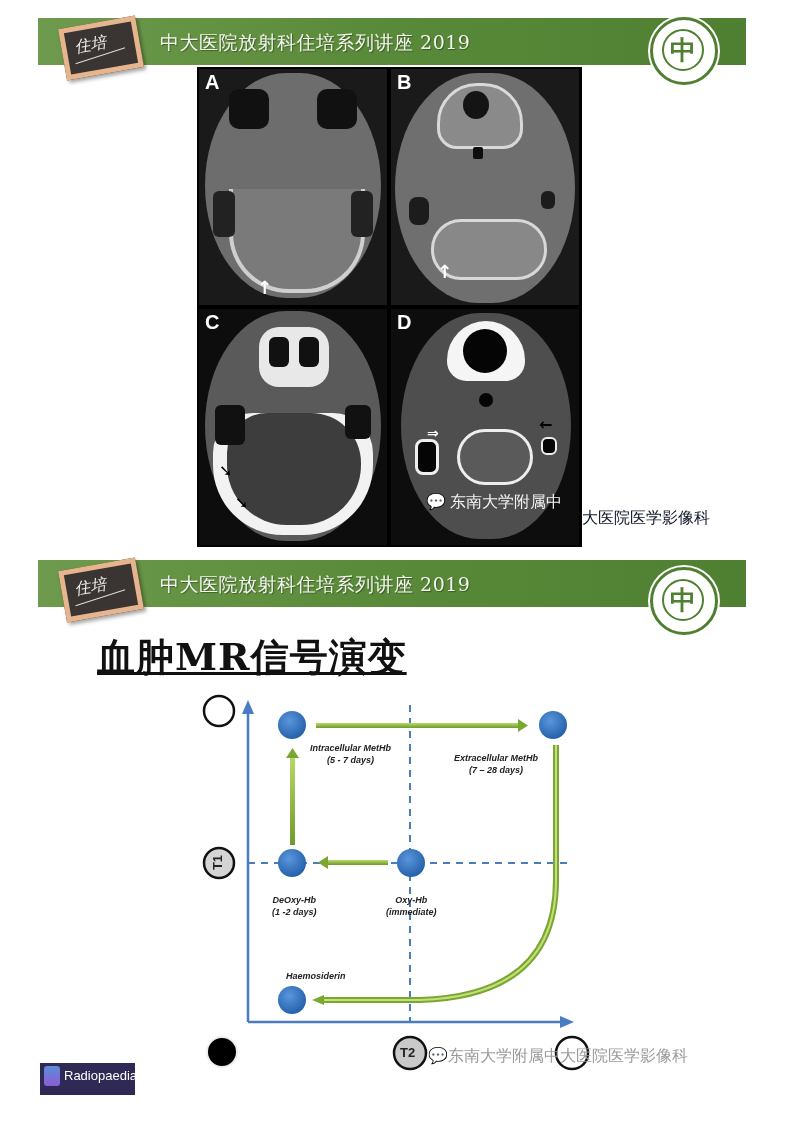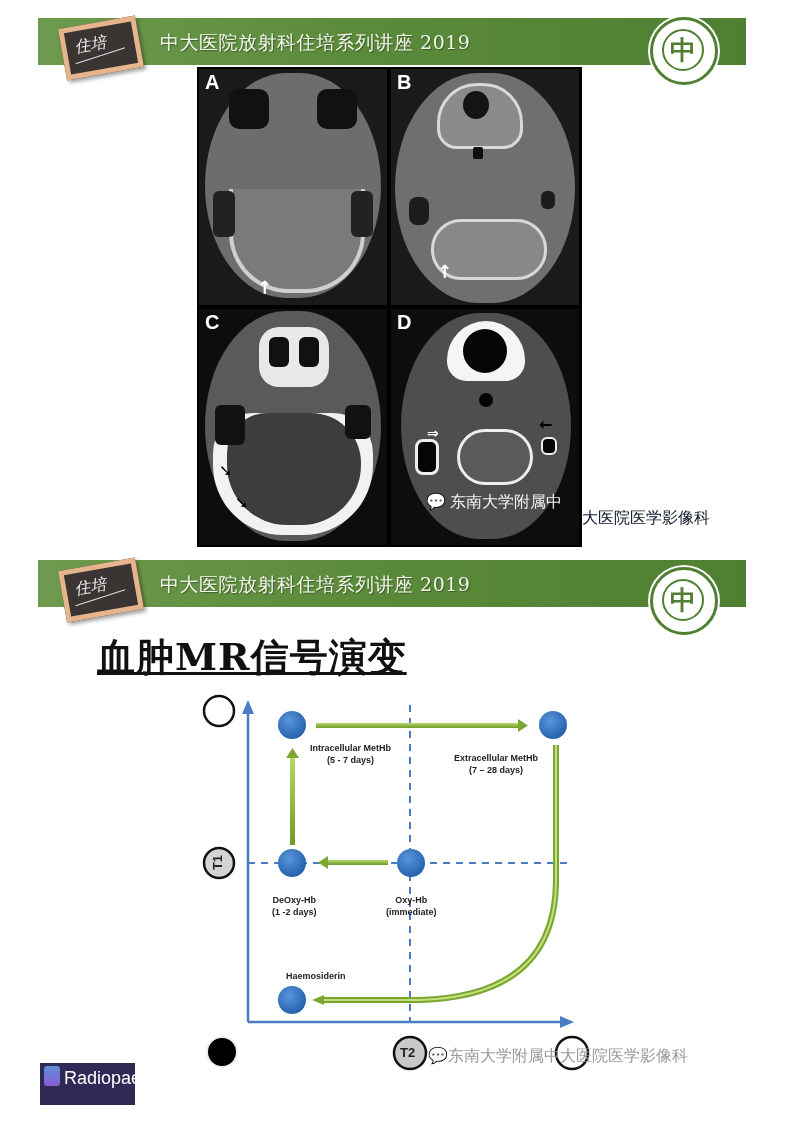--- a/index.html
+++ b/index.html
@@ -19,23 +19,23 @@
   .caption { position:absolute; left:88px; top:221px; color:#f0f0f0; font-size:15px; font-family:"DejaVu Serif", serif; z-index:4; }
   .arrow-w { position:absolute; color:#fff; font-size:18px; font-weight:bold; }
   .arrow-b { position:absolute; color:#000; font-size:16px; font-weight:bold; }
   .watermark { position:absolute; color:#f2f2f2; font-size:16px; z-index:5; white-space:nowrap; }
   .watermark .wm-icon { display:inline-block; margin-right:4px; }
   .wm-tail { position:absolute; color:#0f172a; font-size:16px; white-space:nowrap; }
 
   .slide-title { position:absolute; left:97px; top:632px; font-size:38px; font-weight:bold; color:#111; font-family:"DejaVu Serif", serif; letter-spacing:1px;text-decoration:underline; }
 
   .diagram { position:absolute; left:0; top:0; width:786px; height:1122px; }
-  .node-label { position:absolute; font-size:9px; font-weight:bold; color:#222; text-align:center; line-height:12px; font-family:"Liberation Sans", sans-serif; white-space:nowrap; }
+  .node-label { position:absolute; font-size:9px; font-weight:bold; color:#222; text-align:center; line-height:12px; font-family:"Liberation Sans", sans-serif; white-space:nowrap;font-style:italic; }
   .axis-circle-label { position:absolute; font-size:13px; font-weight:bold; color:#222; font-family:"Liberation Sans", sans-serif; }
-  .radio { position:absolute; left:40px; top:1063px; width:95px; height:42px; background:#2f2a55; color:#fff; font-size:18px; font-family:"Liberation Sans", sans-serif; }
+  .radio { position:absolute; left:40px; top:1063px; width:95px; height:32px; background:#2f2a55; color:#fff; font-size:13px; font-family:"Liberation Sans", sans-serif; }
   .radio .ic { position:absolute; left:4px; top:3px; width:16px; height:20px; background:linear-gradient(180deg,#5b8fd6,#8c5bd6); border-radius:3px; }
   .radio .tx { position:absolute; left:24px; top:5px; }
 </style>
 </head>
 <body>
 
 <div class="banner" style="top:18px;">
   <div class="chalk" style="top:4px;">
     <span>住培</span>
     <div class="line"></div>

